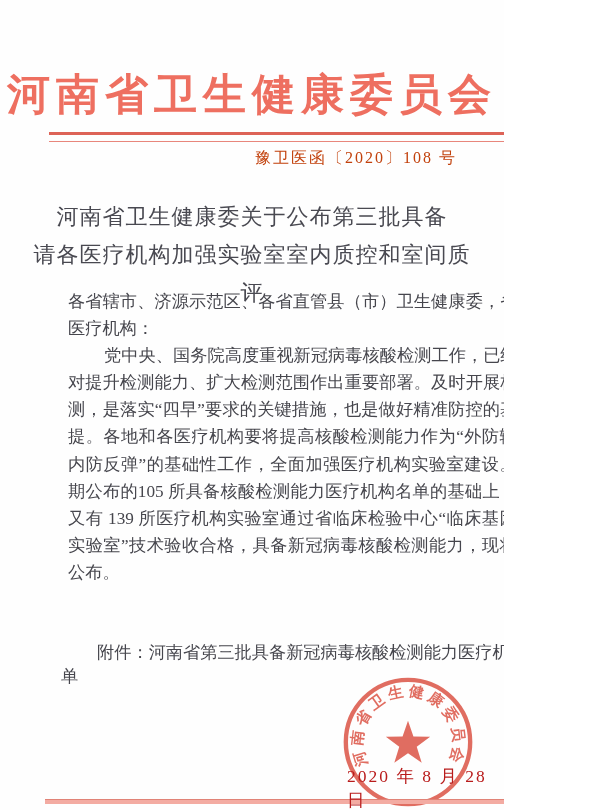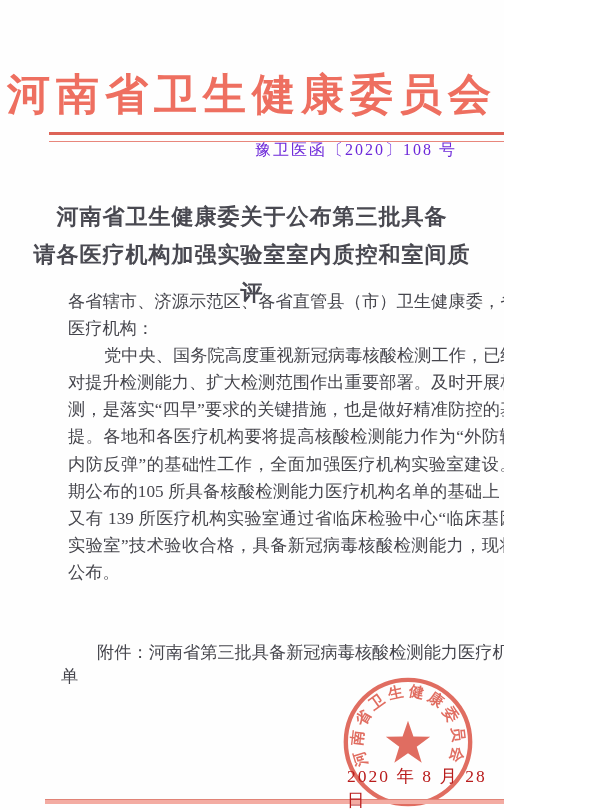--- a/index.html
+++ b/index.html
@@ -18,29 +18,29 @@
     letter-spacing:6px;
     color:#ee6f60;
     white-space:nowrap;
   }
   .red-rule{
     position:absolute;top:132px;left:49px;width:508px;height:6px;
     border-top:3px solid #dd6357;
     border-bottom:1px solid #e8867c;
   }
   .doc-number{
-    position:absolute;top:140px;right:47px;
+    position:absolute;top:148px;right:47px;
     font-size:16px;letter-spacing:2px;
-    color:#6d28d9;
+    color:#c2410c;
     text-align:right;
   }
   .doc-title{
     position:absolute;top:198px;left:30px;right:30px;
     text-align:center;
-    font-size:22px;font-weight:bold;
+    font-size:22px;font-weight:normal;
     line-height:38px;letter-spacing:1px;
     color:#494951;
   }
   .body-text{
     position:absolute;top:288px;left:68px;width:484px;
     font-size:17.2px;line-height:27.1px;
     text-align:justify;
     color:#46464d;
   }
   .body-text p{margin:0;}

